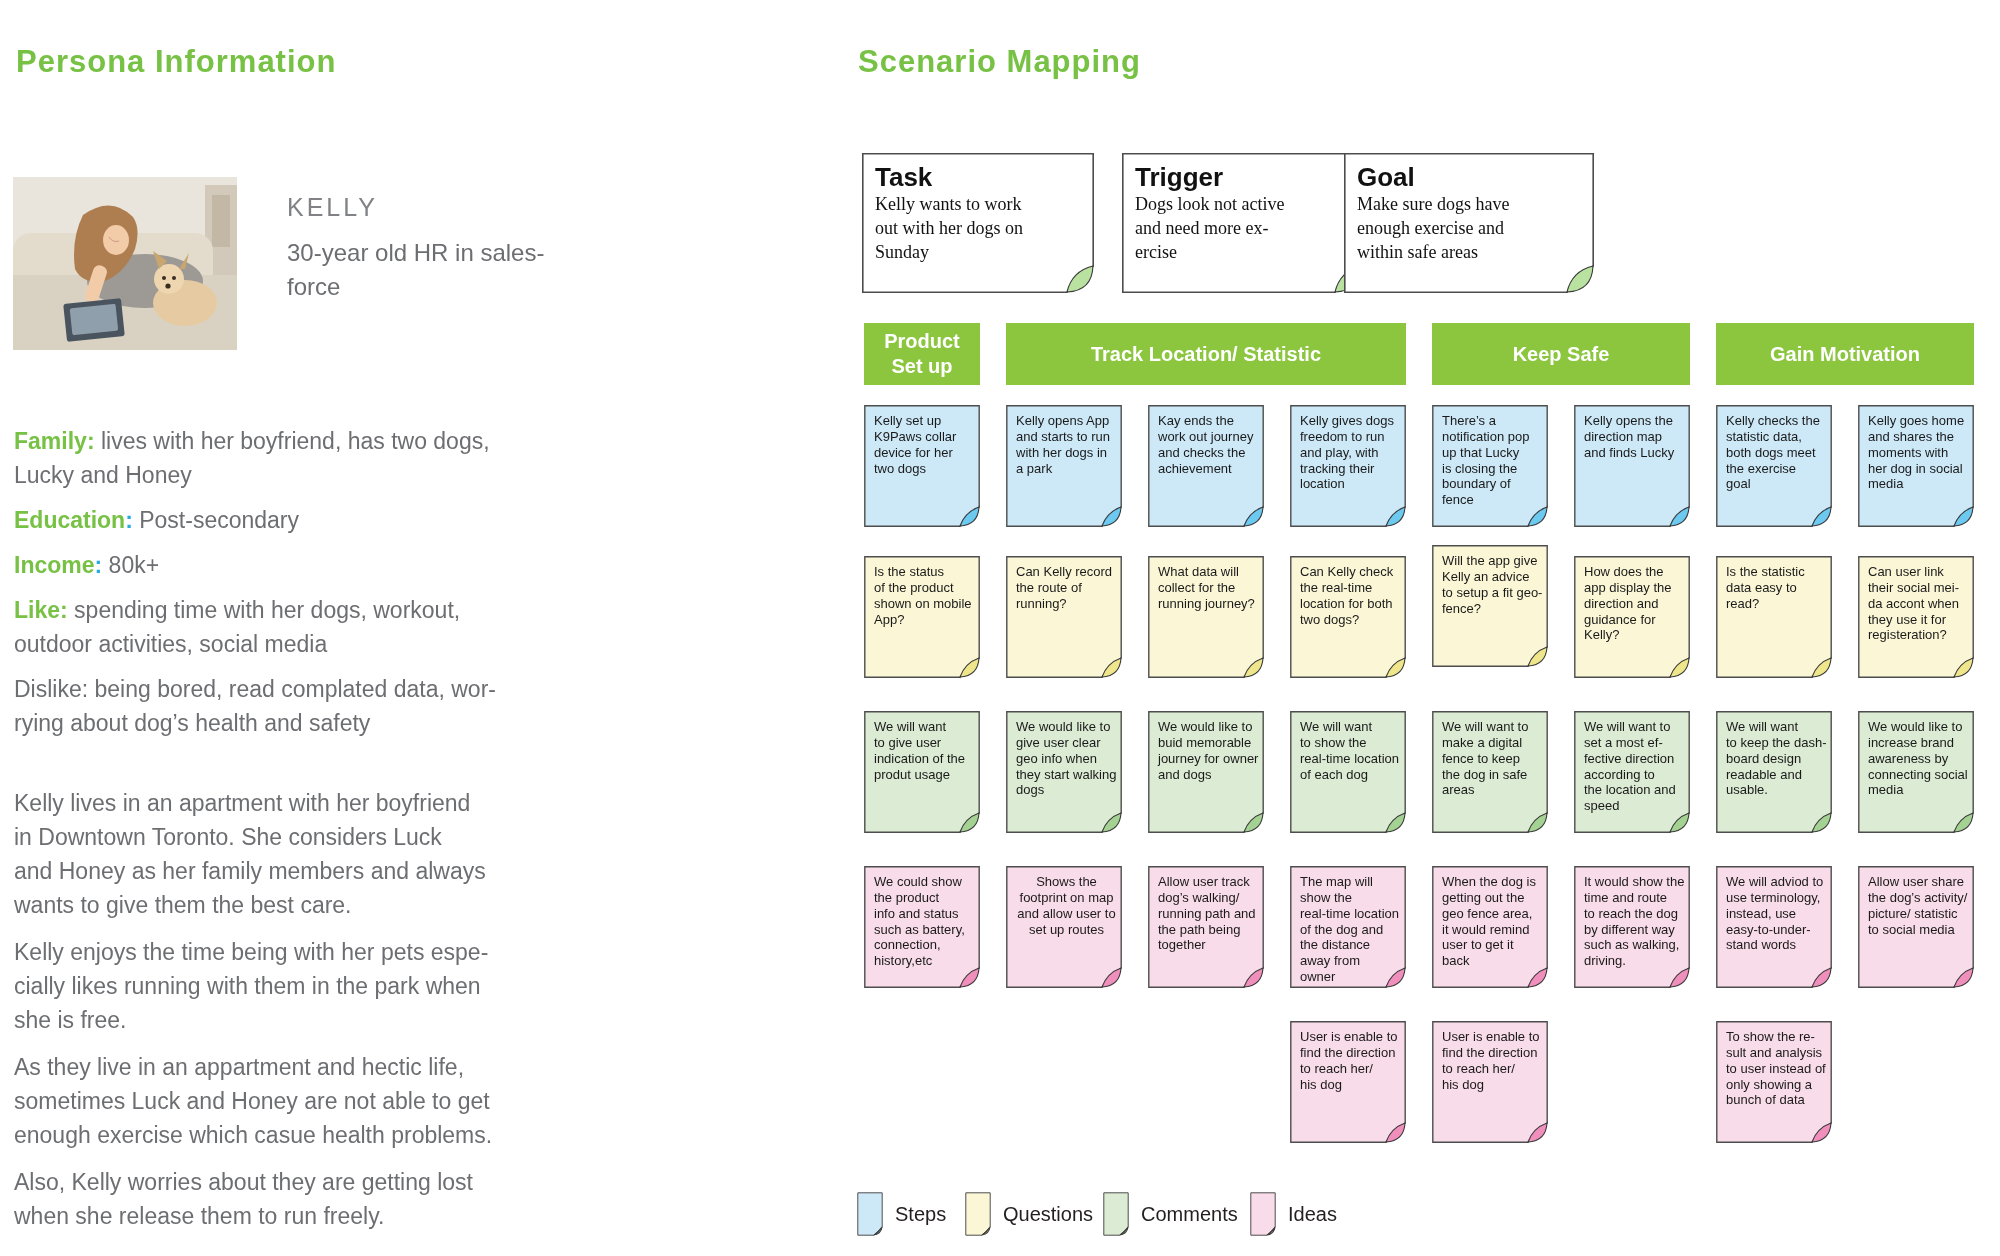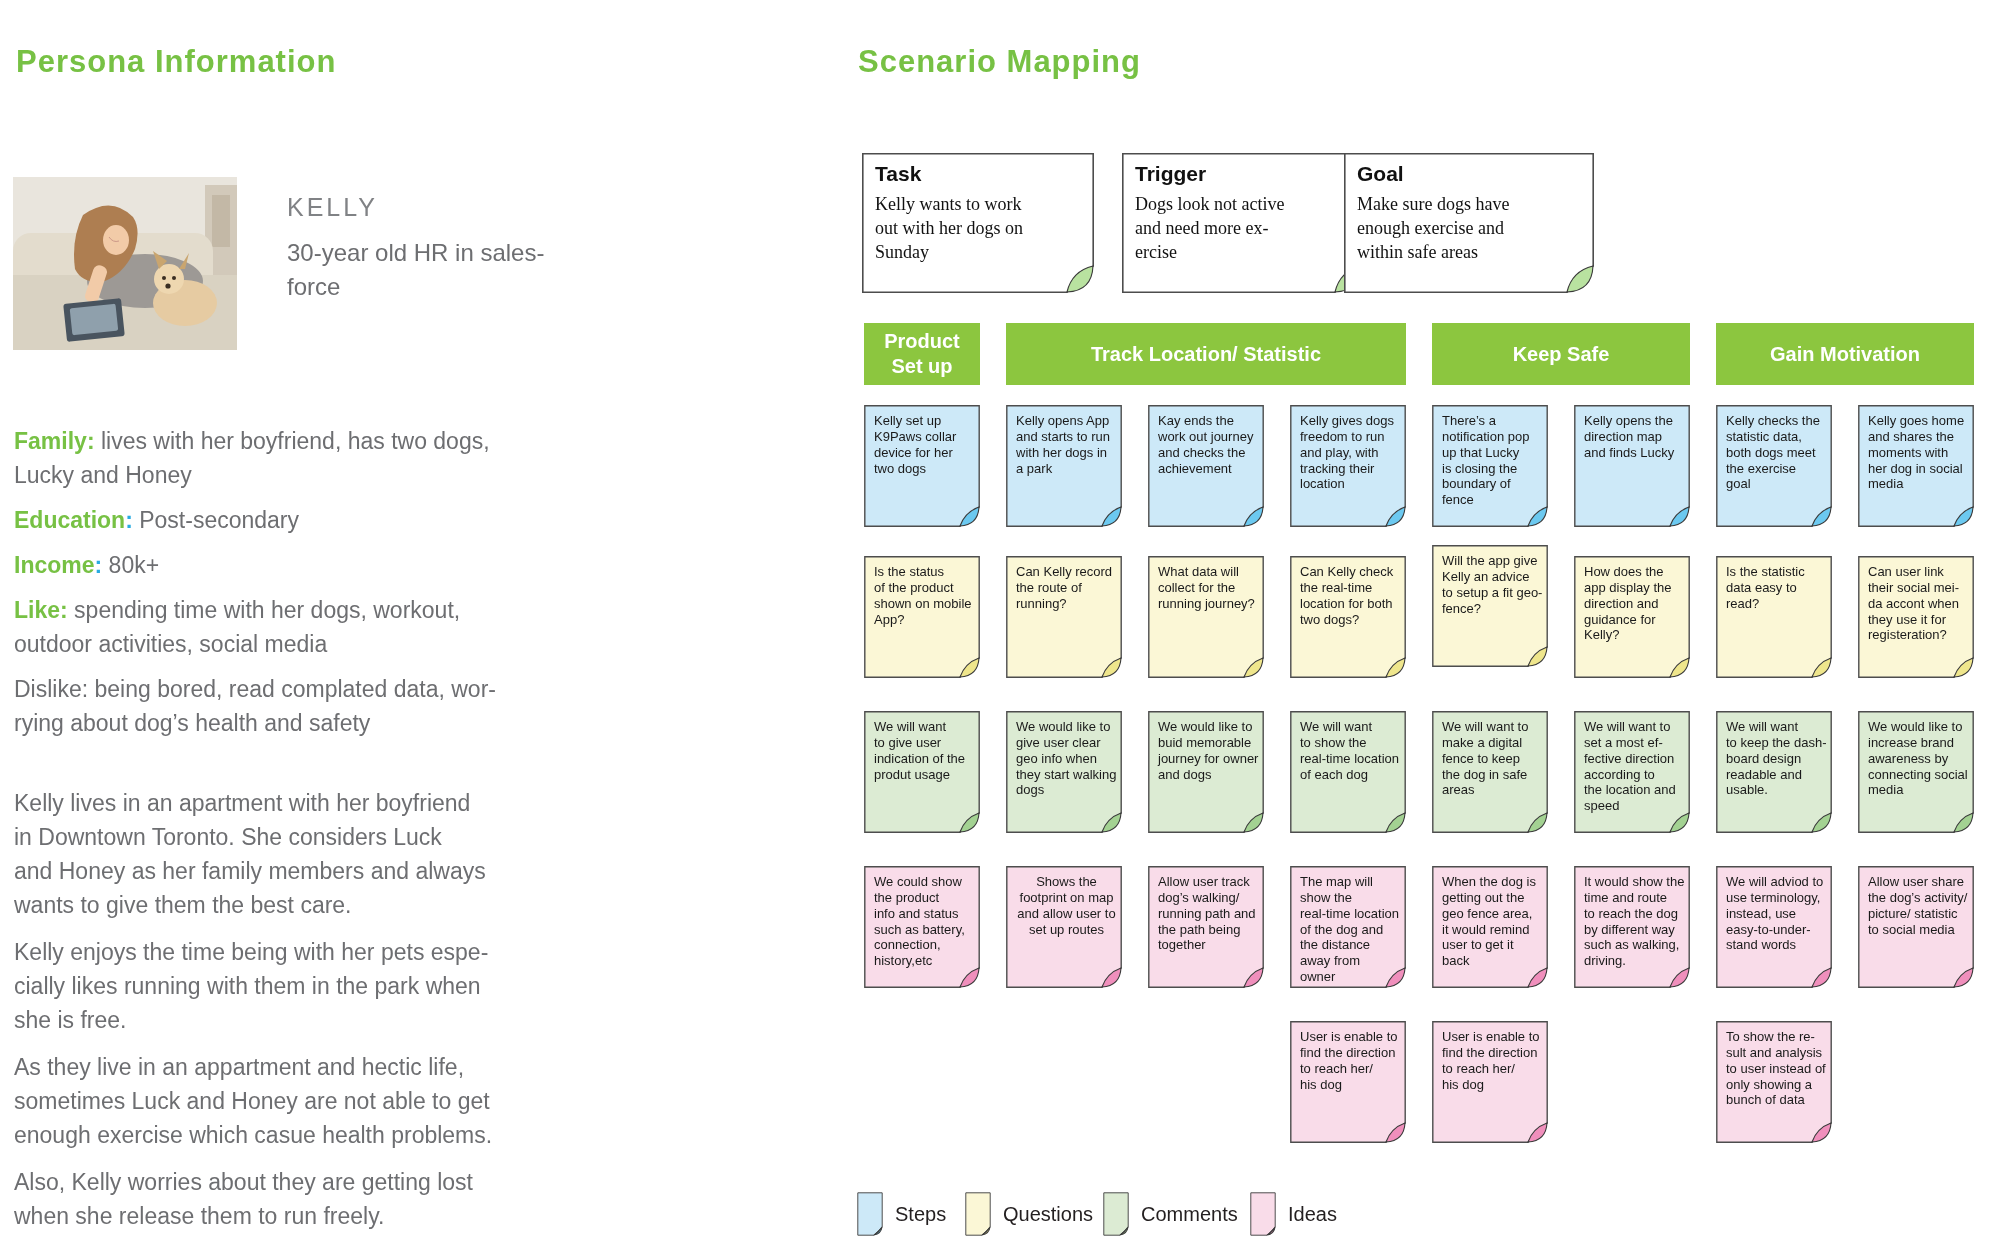--- a/index.html
+++ b/index.html
@@ -30,21 +30,21 @@
   #paragraphs{position:absolute;left:14px;top:786px;width:560px;font-size:23px;color:#6D6E71;}
   .para{white-space:pre-line;line-height:34px;margin-bottom:13px;}
   
   .note,.card{position:absolute;}
   .note svg.shape,.card svg.shape{position:absolute;left:0;top:0;}
   .note .note-text{
     position:absolute;left:10px;top:8px;right:5px;bottom:4px;
     font-size:13px;line-height:1.22;color:#1a1a1a;white-space:pre-line;
   }
   .card .card-heading{
-    position:absolute;left:13px;top:9px;font-size:21px;font-weight:bold;color:#111;
+    position:absolute;left:13px;top:9px;font-size:26px;font-weight:bold;color:#111;
   }
   .card .card-text{
     position:absolute;left:13px;top:40px;right:1px;font-size:18px;line-height:1.33;
     color:#111;white-space:pre-line;font-family:Liberation Serif, serif;
   }
   .phase{
     position:absolute;background:#8CC63F;color:#ffffff;font-weight:bold;font-size:20px;
     display:flex;align-items:center;justify-content:center;text-align:center;
     white-space:pre-line;line-height:1.25;
   }

